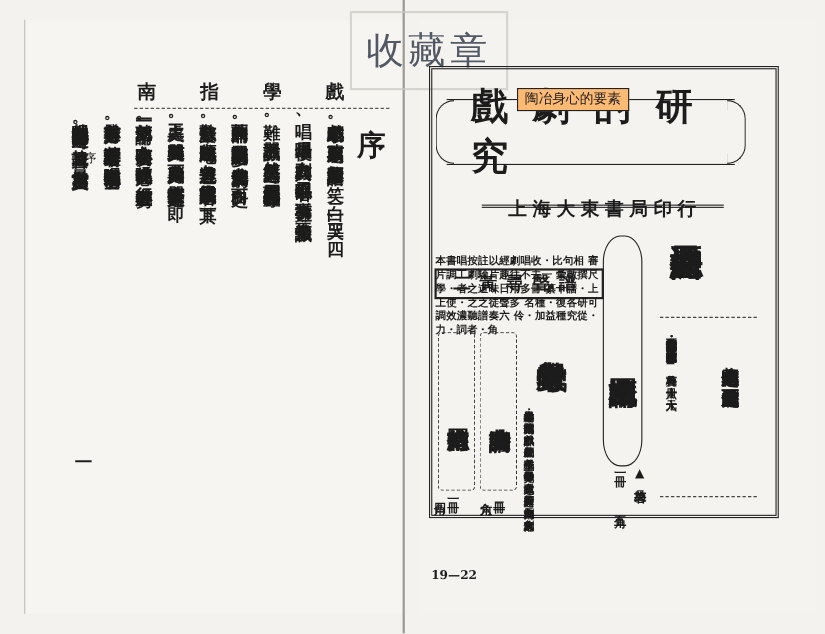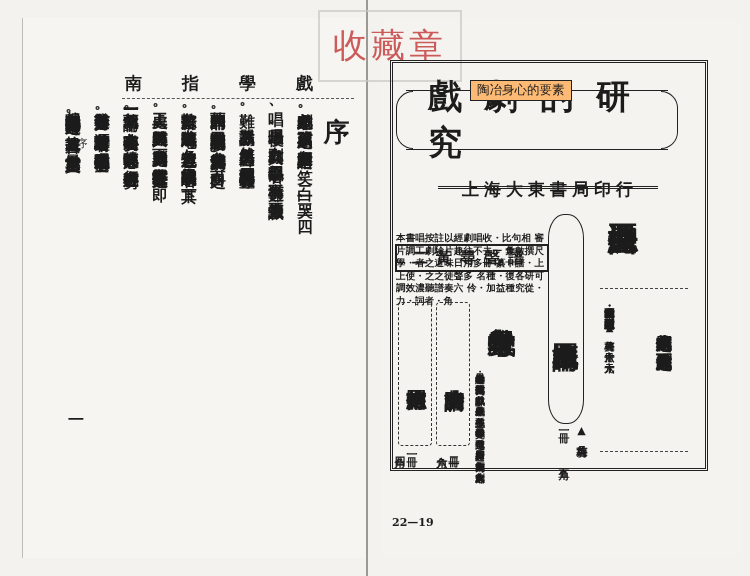--- a/index.html
+++ b/index.html
@@ -40,21 +40,21 @@
   .body-text {
     position:absolute; left:90px; top:100px; height:340px; width:230px;
     font-size:15.5px; line-height:29px; font-weight:bold;
     display:flex; flex-direction:row-reverse; gap:0;
   }
   .body-text .col { writing-mode:vertical-rl; text-orientation:upright; letter-spacing:0.5px; }
   .side-label { position:absolute; left:73px; top:128px; font-size:11px; }
   .page-num { position:absolute; left:68px; top:410px; font-size:16px; font-weight:bold; }
   .seal {
     position:absolute; left:318px; top:10px; width:140px; height:68px;
-    border:2px solid #c9c8c3; color:#b91c1c; font-size:34px;
+    border:2px solid #c9c8c3; color:#0f172a; font-size:34px;
     display:flex; align-items:center; justify-content:center; letter-spacing:4px;
     opacity:0.7;
   }
 
   
   .ad-frame {
     position:absolute; left:390px; top:60px; width:312px; height:405px;
     border:3px double #222;
   }
   .tagline {
@@ -169,13 +169,13 @@
 <div class="price vt" style="left:556px; top:424px;">一冊</div>
 <div class="price vt" style="left:556px; top:460px;">五角</div>
 <div class="price vt" style="left:574px; top:424px;">▲吳梅著</div>
 
 <div class="qhai-title vt">曲海總目提要</div>
 <div class="qhai-rule"></div>
 <div class="qhai-desc-big vt">收羅傳奇曲本之大成 可作研究戲劇之師法</div>
 <div class="qhai-desc-small vt" style="height:150px;">本書刊載劇本九百六十餘種・・爲古今 劇上唯一之巨帙・有志研究・不可不讀 ▲吳梅著 十六冊 十六元</div>
 <div class="qhai-rule2"></div>
 
-<div class="footer-code">22—19</div>
+<div class="footer-code">19—22</div>
 
 </body></html>

